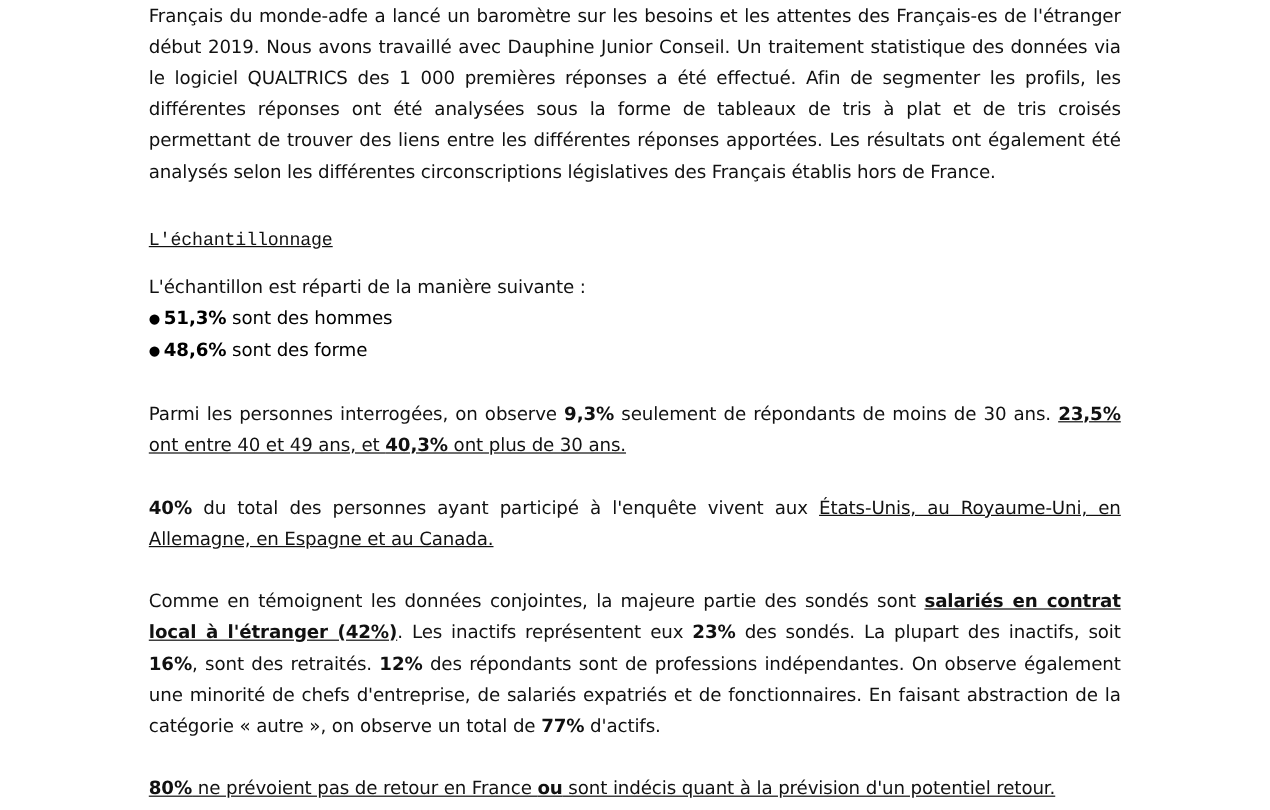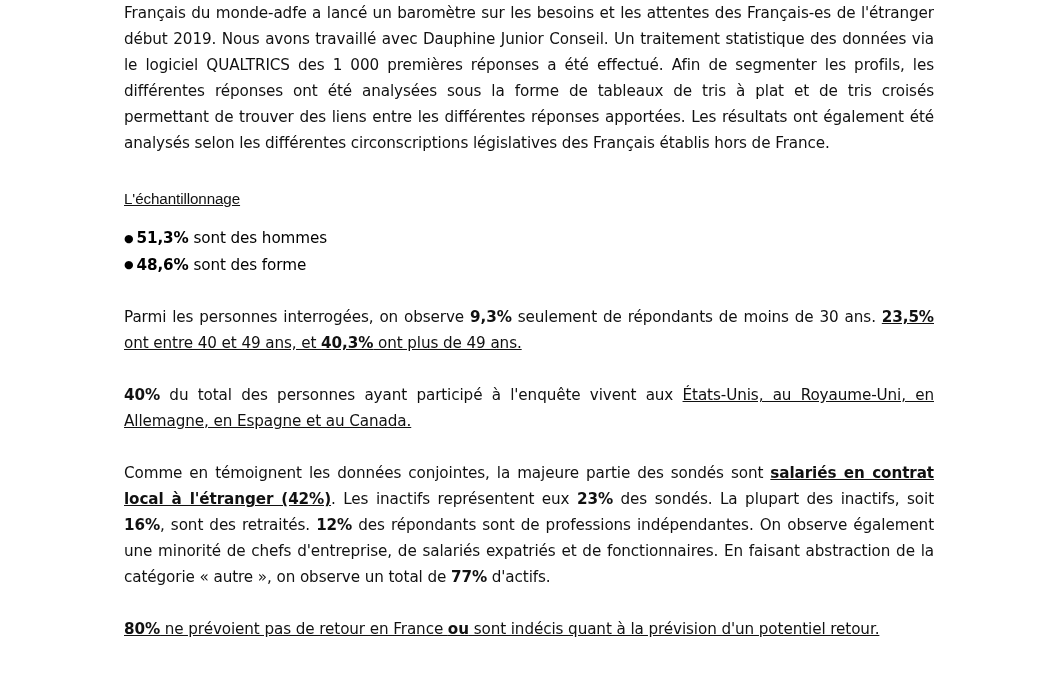--- a/index.html
+++ b/index.html
@@ -35,21 +35,21 @@
     letter-spacing: -0.1px;
     color: #111;
   }
   p.para.first {
     margin-top: 0;
   }
   .gap-sm { height: 13px; }
   .gap-md { height: 26px; }
   .gap-lg { height: 30px; }
   .heading-underline {
-    font-family: Liberation Sans, sans-serif;
+    font-family: Liberation Mono, monospace;
     font-size: 15.2px;
     line-height: 26px;
     text-decoration: underline;
     display: inline-block;
   }
   b, .b {
     font-weight: 700;
     margin-top: 33px;
   }
   .u {
@@ -82,28 +82,29 @@
   <div class="doc-body">
 
     <p class="para first"><span>Français du monde-adfe a lancé un baromètre sur les besoins et les attentes des Français-es de l'étranger début 2019. Nous avons travaillé avec Dauphine Junior Conseil. Un traitement statistique des données via le logiciel QUALTRICS des 1 000 premières réponses a été effectué. Afin de segmenter les profils, les différentes réponses ont été analysées sous la forme de tableaux de tris à plat et de tris croisés permettant de trouver des liens entre les différentes réponses apportées. Les résultats ont également été analysés selon les différentes circonscriptions législatives des Français établis hors de France.</span></p>
 
     <div class="gap-lg"></div>
 
     <p class="para nojust"><span class="heading-underline">L'échantillonnage</span></p>
 
     <div class="gap-sm"></div>
 
+    <p class="para nojust"><span>L'échantillon est réparti de la manière suivante :</span></p>
 
     <p class="bullet-line"><span class="bullet-dot">●</span><b>51,3%</b><span> sont des hommes</span></p>
 
     <p class="bullet-line"><span class="bullet-dot">●</span><b>48,6%</b><span> sont des forme</span></p>
 
     <div class="gap-md"></div>
 
-    <p class="para"><span>Parmi les personnes interrogées, on observe </span><b>9,3%</b><span> seulement de répondants de moins de 30 ans. </span><b class="u">23,5%</b><span class="u"> ont entre 40 et 49 ans, et </span><b class="u">40,3%</b><span class="u"> ont plus de 49 ans.</span></p>
+    <p class="para"><span>Parmi les personnes interrogées, on observe </span><b>9,3%</b><span> seulement de répondants de moins de 30 ans. </span><b class="u">23,5%</b><span class="u"> ont entre 40 et 49 ans, et </span><b class="u">40,3%</b><span class="u"> ont plus de 30 ans.</span></p>
 
     <div class="gap-md"></div>
 
     <p class="para"><b>40%</b><span> du total des personnes ayant participé à l'enquête vivent aux </span><span class="u">États-Unis, au Royaume-Uni, en Allemagne, en Espagne et au Canada.</span></p>
 
     <div class="gap-md"></div>
 
     <p class="para"><span>Comme en témoignent les données conjointes, la majeure partie des sondés sont </span><span class="bu">salariés en contrat local à l'étranger (42%)</span><span>. Les inactifs représentent eux </span><b>23%</b><span> des sondés. La plupart des inactifs, soit </span><b>16%</b><span>, sont des retraités. </span><b>12%</b><span> des répondants sont de professions indépendantes. On observe également une minorité de chefs d'entreprise, de salariés expatriés et de fonctionnaires. En faisant abstraction de la catégorie « autre », on observe un total de </span><b>77%</b><span> d'actifs.</span></p>
 
     <div class="gap-md"></div>

